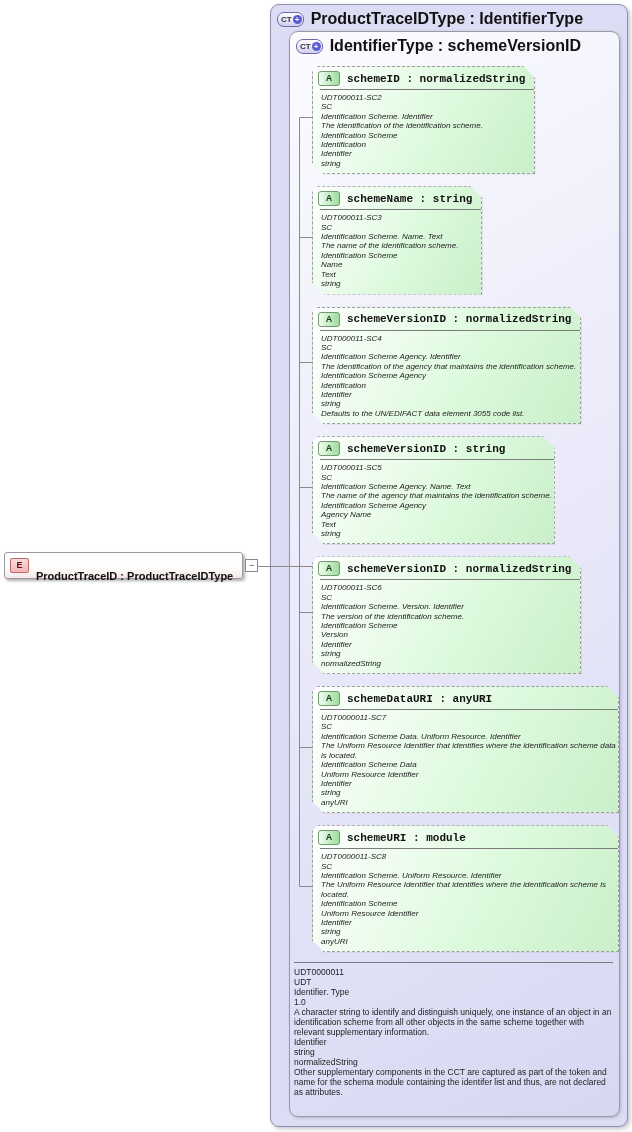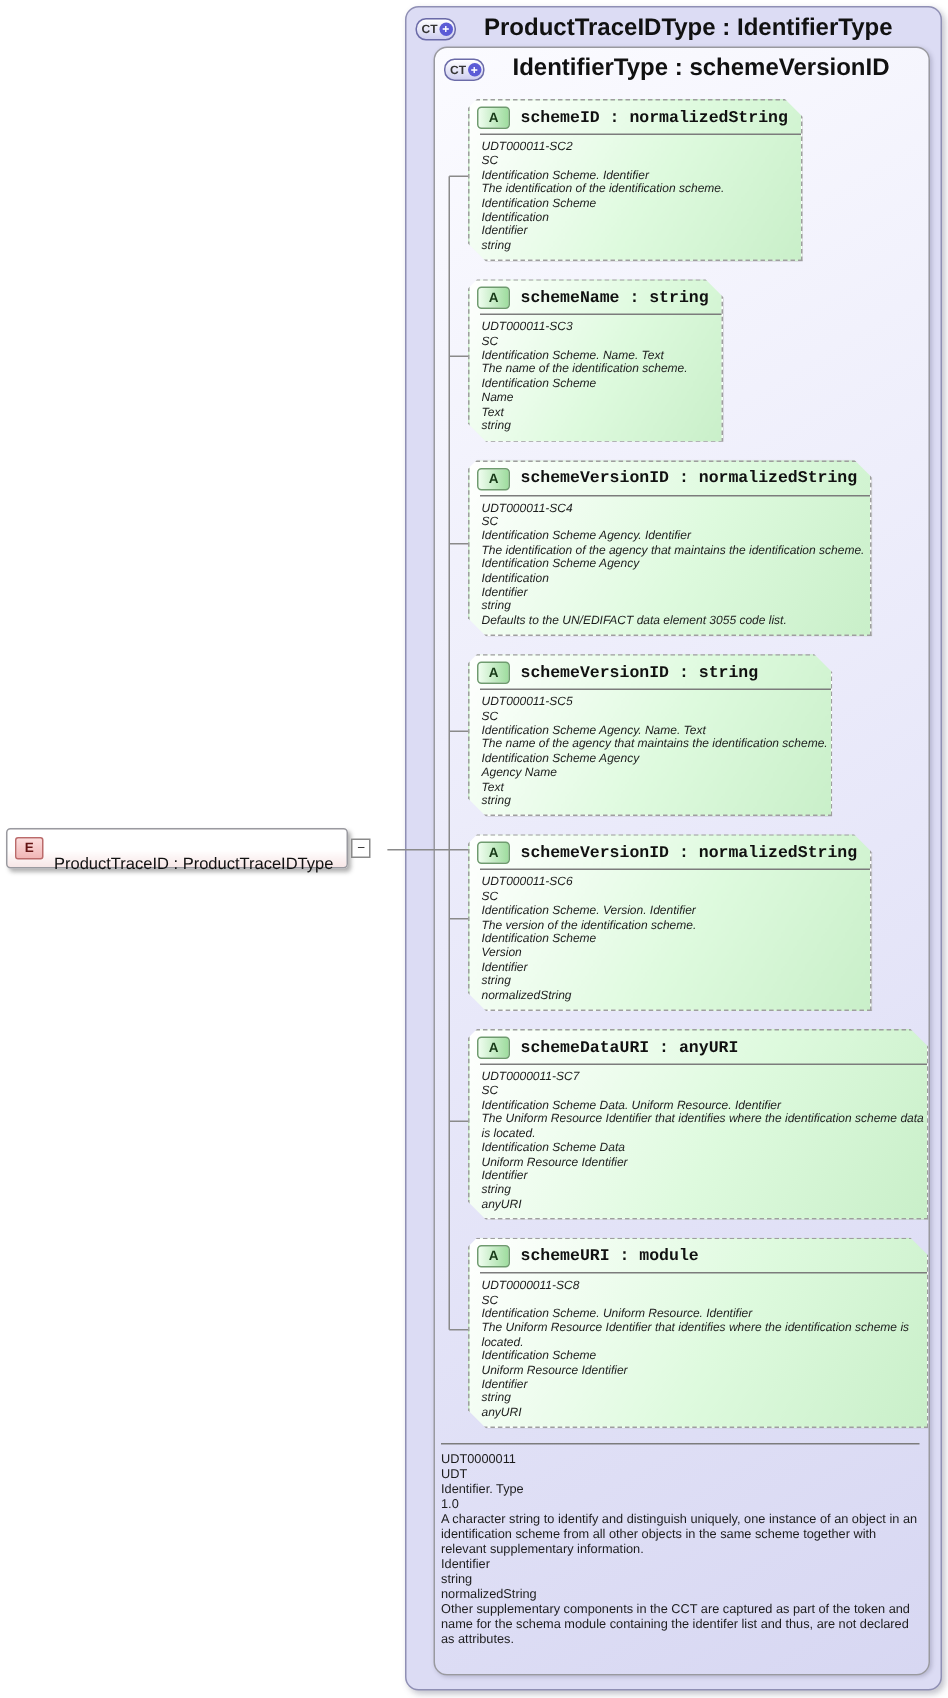--- a/index.html
+++ b/index.html
@@ -4,21 +4,21 @@
 <style>
   html,body{margin:0;padding:0;background:#ffffff;}
   body{width:632px;height:1132px;position:relative;overflow:hidden;
        font-family:"Liberation Sans",sans-serif;}
   #canvas{position:relative;width:632px;height:1132px;}
 
   
   .outer-box{position:absolute;left:270px;top:4px;width:356px;height:1121px;
     background:#dcdcf4;border:1px solid #8f8fb4;border-radius:9px;
     box-shadow:2px 2px 4px rgba(80,80,110,.35);}
-  .ct-header{display:flex;align-items:center;gap:19px;padding:5px 6px 4px 6px;}
+  .ct-header{display:flex;align-items:center;gap:7px;padding:5px 6px 4px 6px;}
   .ct-title{font-weight:bold;font-size:16px;color:#111;white-space:nowrap;}
 
   
   .inner-box{position:absolute;left:18px;top:26px;right:7px;bottom:9px;
     background:linear-gradient(150deg,#fbfbff 0%,#e7e7f9 55%,#d7d7f2 100%);
     border:1px solid #99999f;border-radius:9px;
     box-shadow:1px 1px 3px rgba(90,90,120,.3);}
 
   
   .ct-pill{display:inline-flex;align-items:center;gap:1px;height:13px;
@@ -56,21 +56,21 @@
   .type-doc{margin:4px 6px 0 4px;width:318px;font-size:8.5px;
     line-height:10px;color:#1c1c1c;white-space:pre-line;}
 
   
   .element-assembly{position:absolute;left:4px;top:552px;display:flex;
     align-items:center;gap:2px;z-index:6;}
   .element-box{display:flex;align-items:center;gap:7px;height:25px;
     padding:0 9px 0 5px;border:1px solid #9a9aa0;border-radius:3px;
     background:linear-gradient(180deg,#ffffff 55%,#f7e6e6 100%);
     box-shadow:2px 2px 3px rgba(60,60,60,.4);}
-  .element-label{font-weight:normal;font-size:11px;color:#111;white-space:nowrap;margin-top:20px;}
+  .element-label{font-weight:bold;font-size:11px;color:#111;white-space:nowrap;margin-top:20px;}
   .toggle-box{display:flex;align-items:center;justify-content:center;
     width:11px;height:11px;border:1px solid #8a8a8a;background:#fff;
     font-size:9px;line-height:9px;color:#333;}
 
   
   #connector-svg{position:absolute;left:0;top:0;width:632px;height:1132px;
     z-index:5;pointer-events:none;}
   #connector-svg line{stroke:#8a8a8a;stroke-width:1;}
 </style>
 </head>

